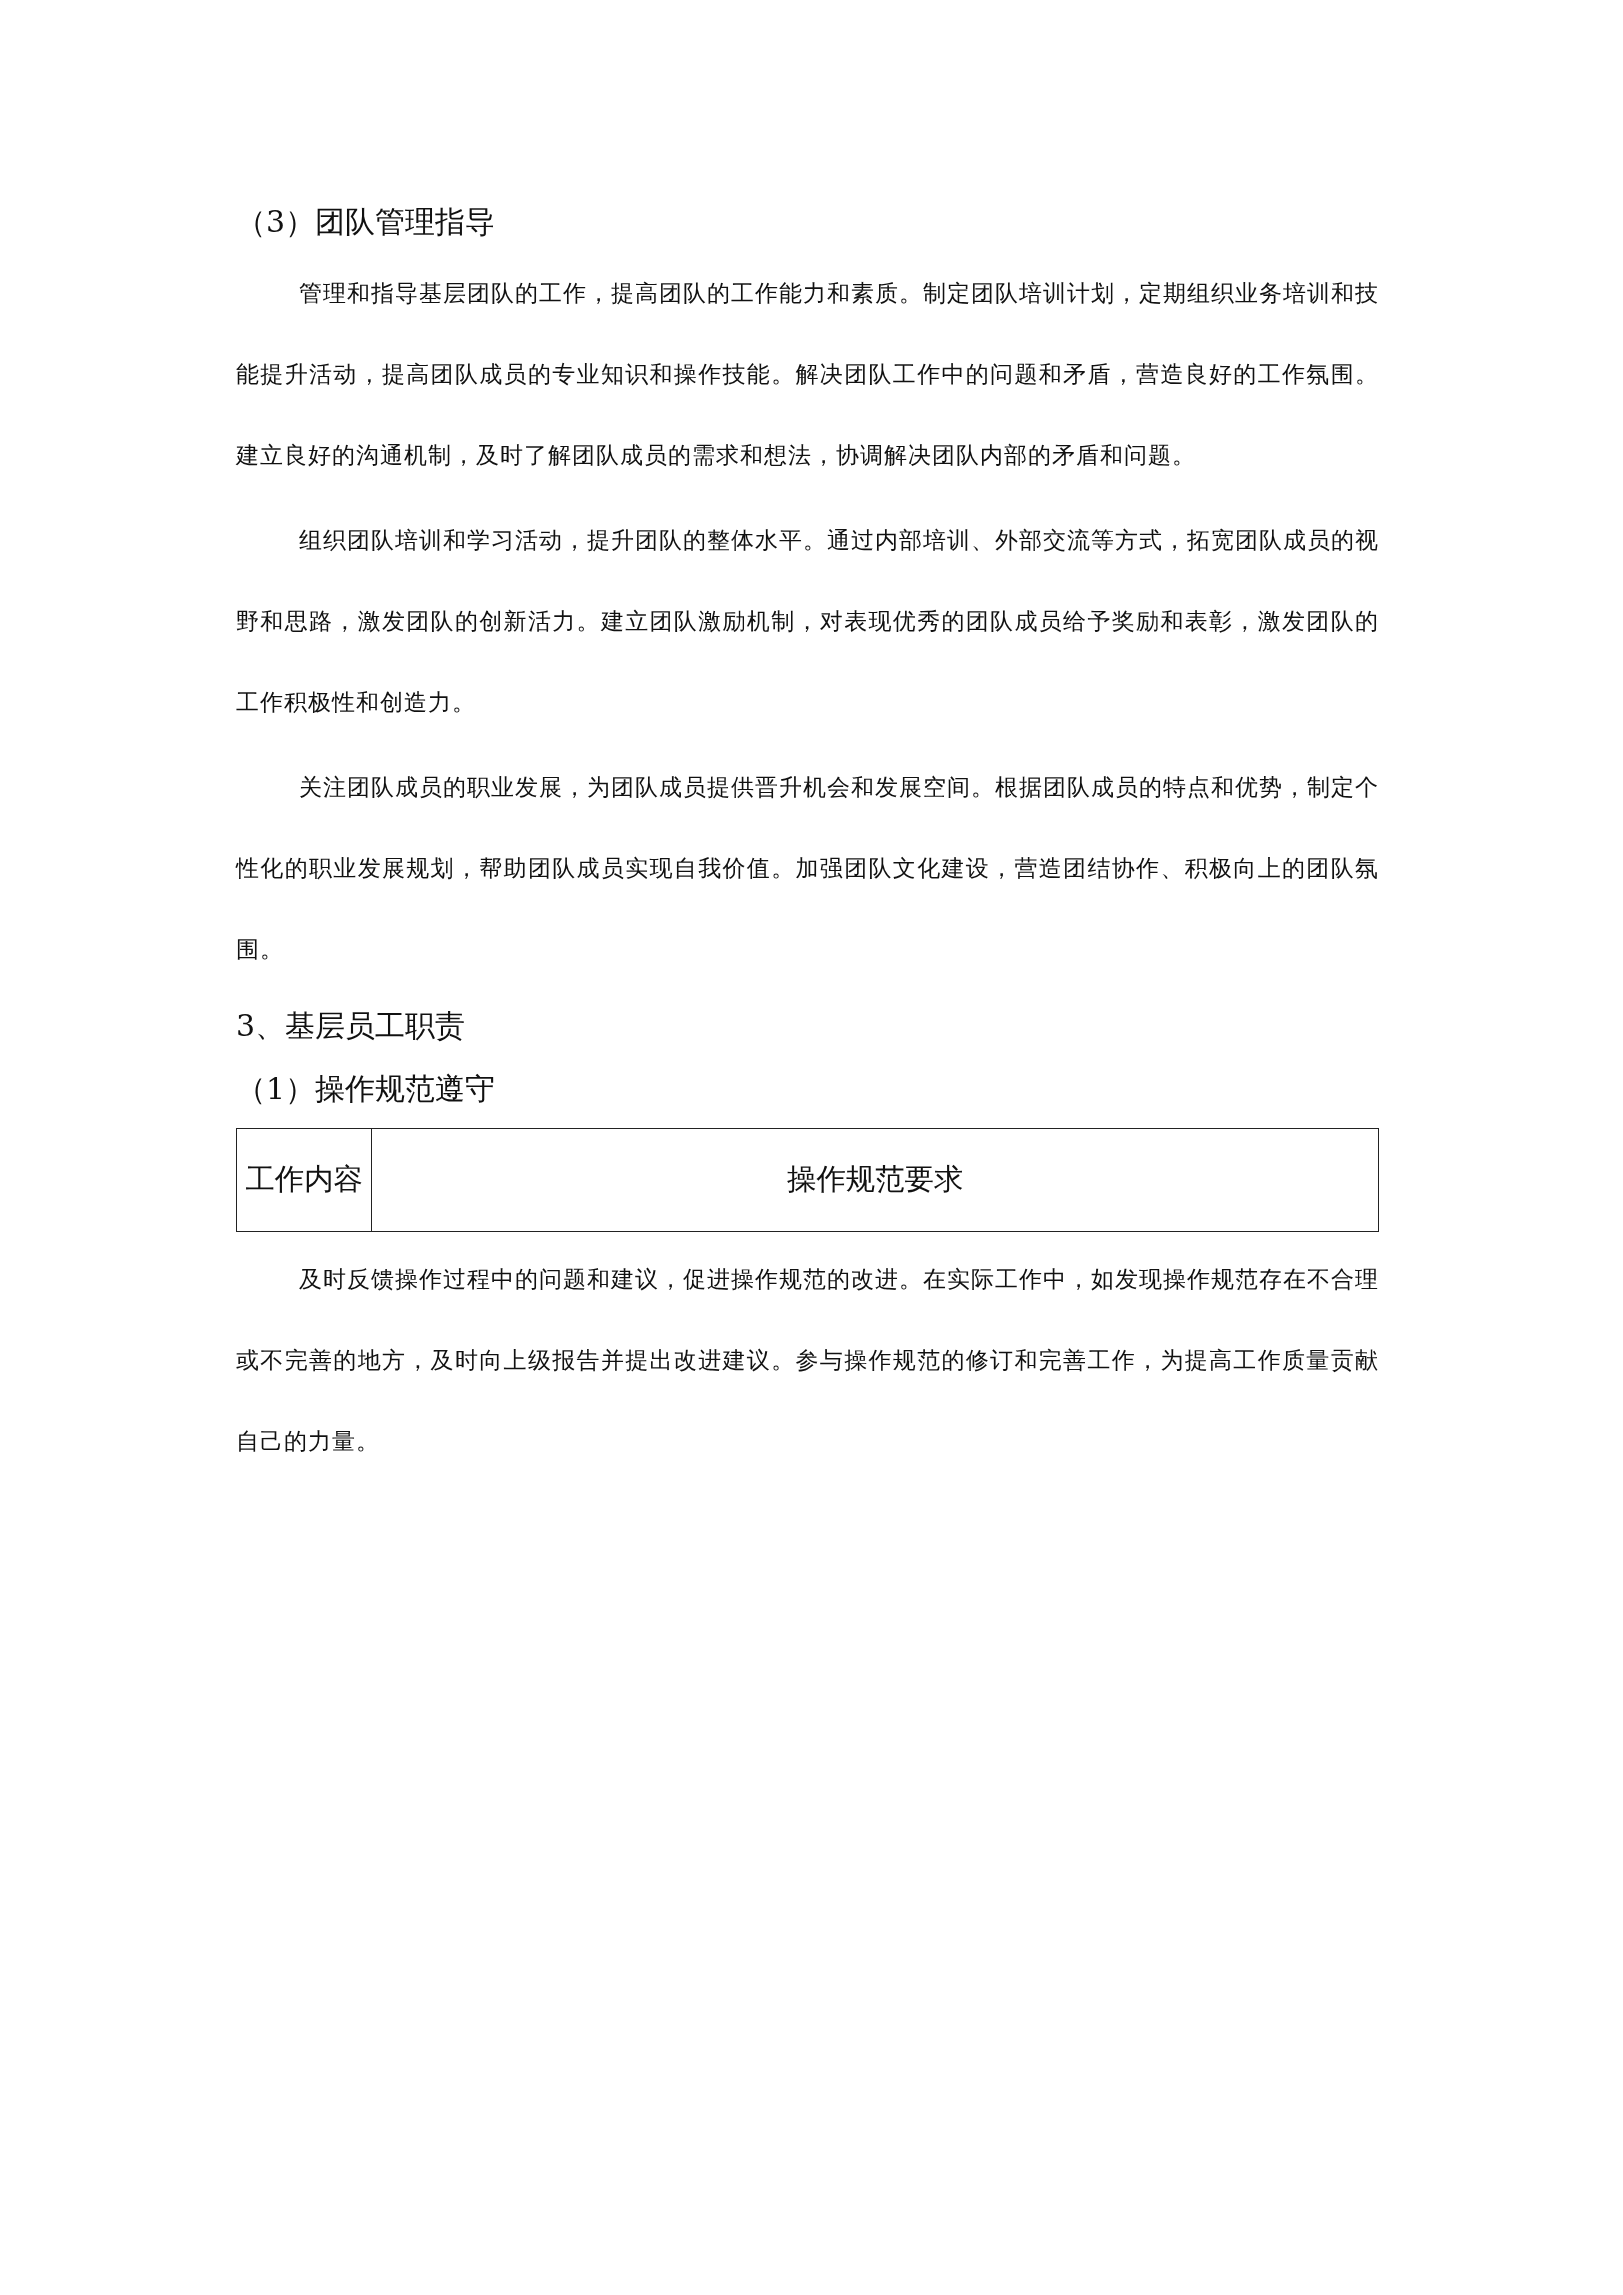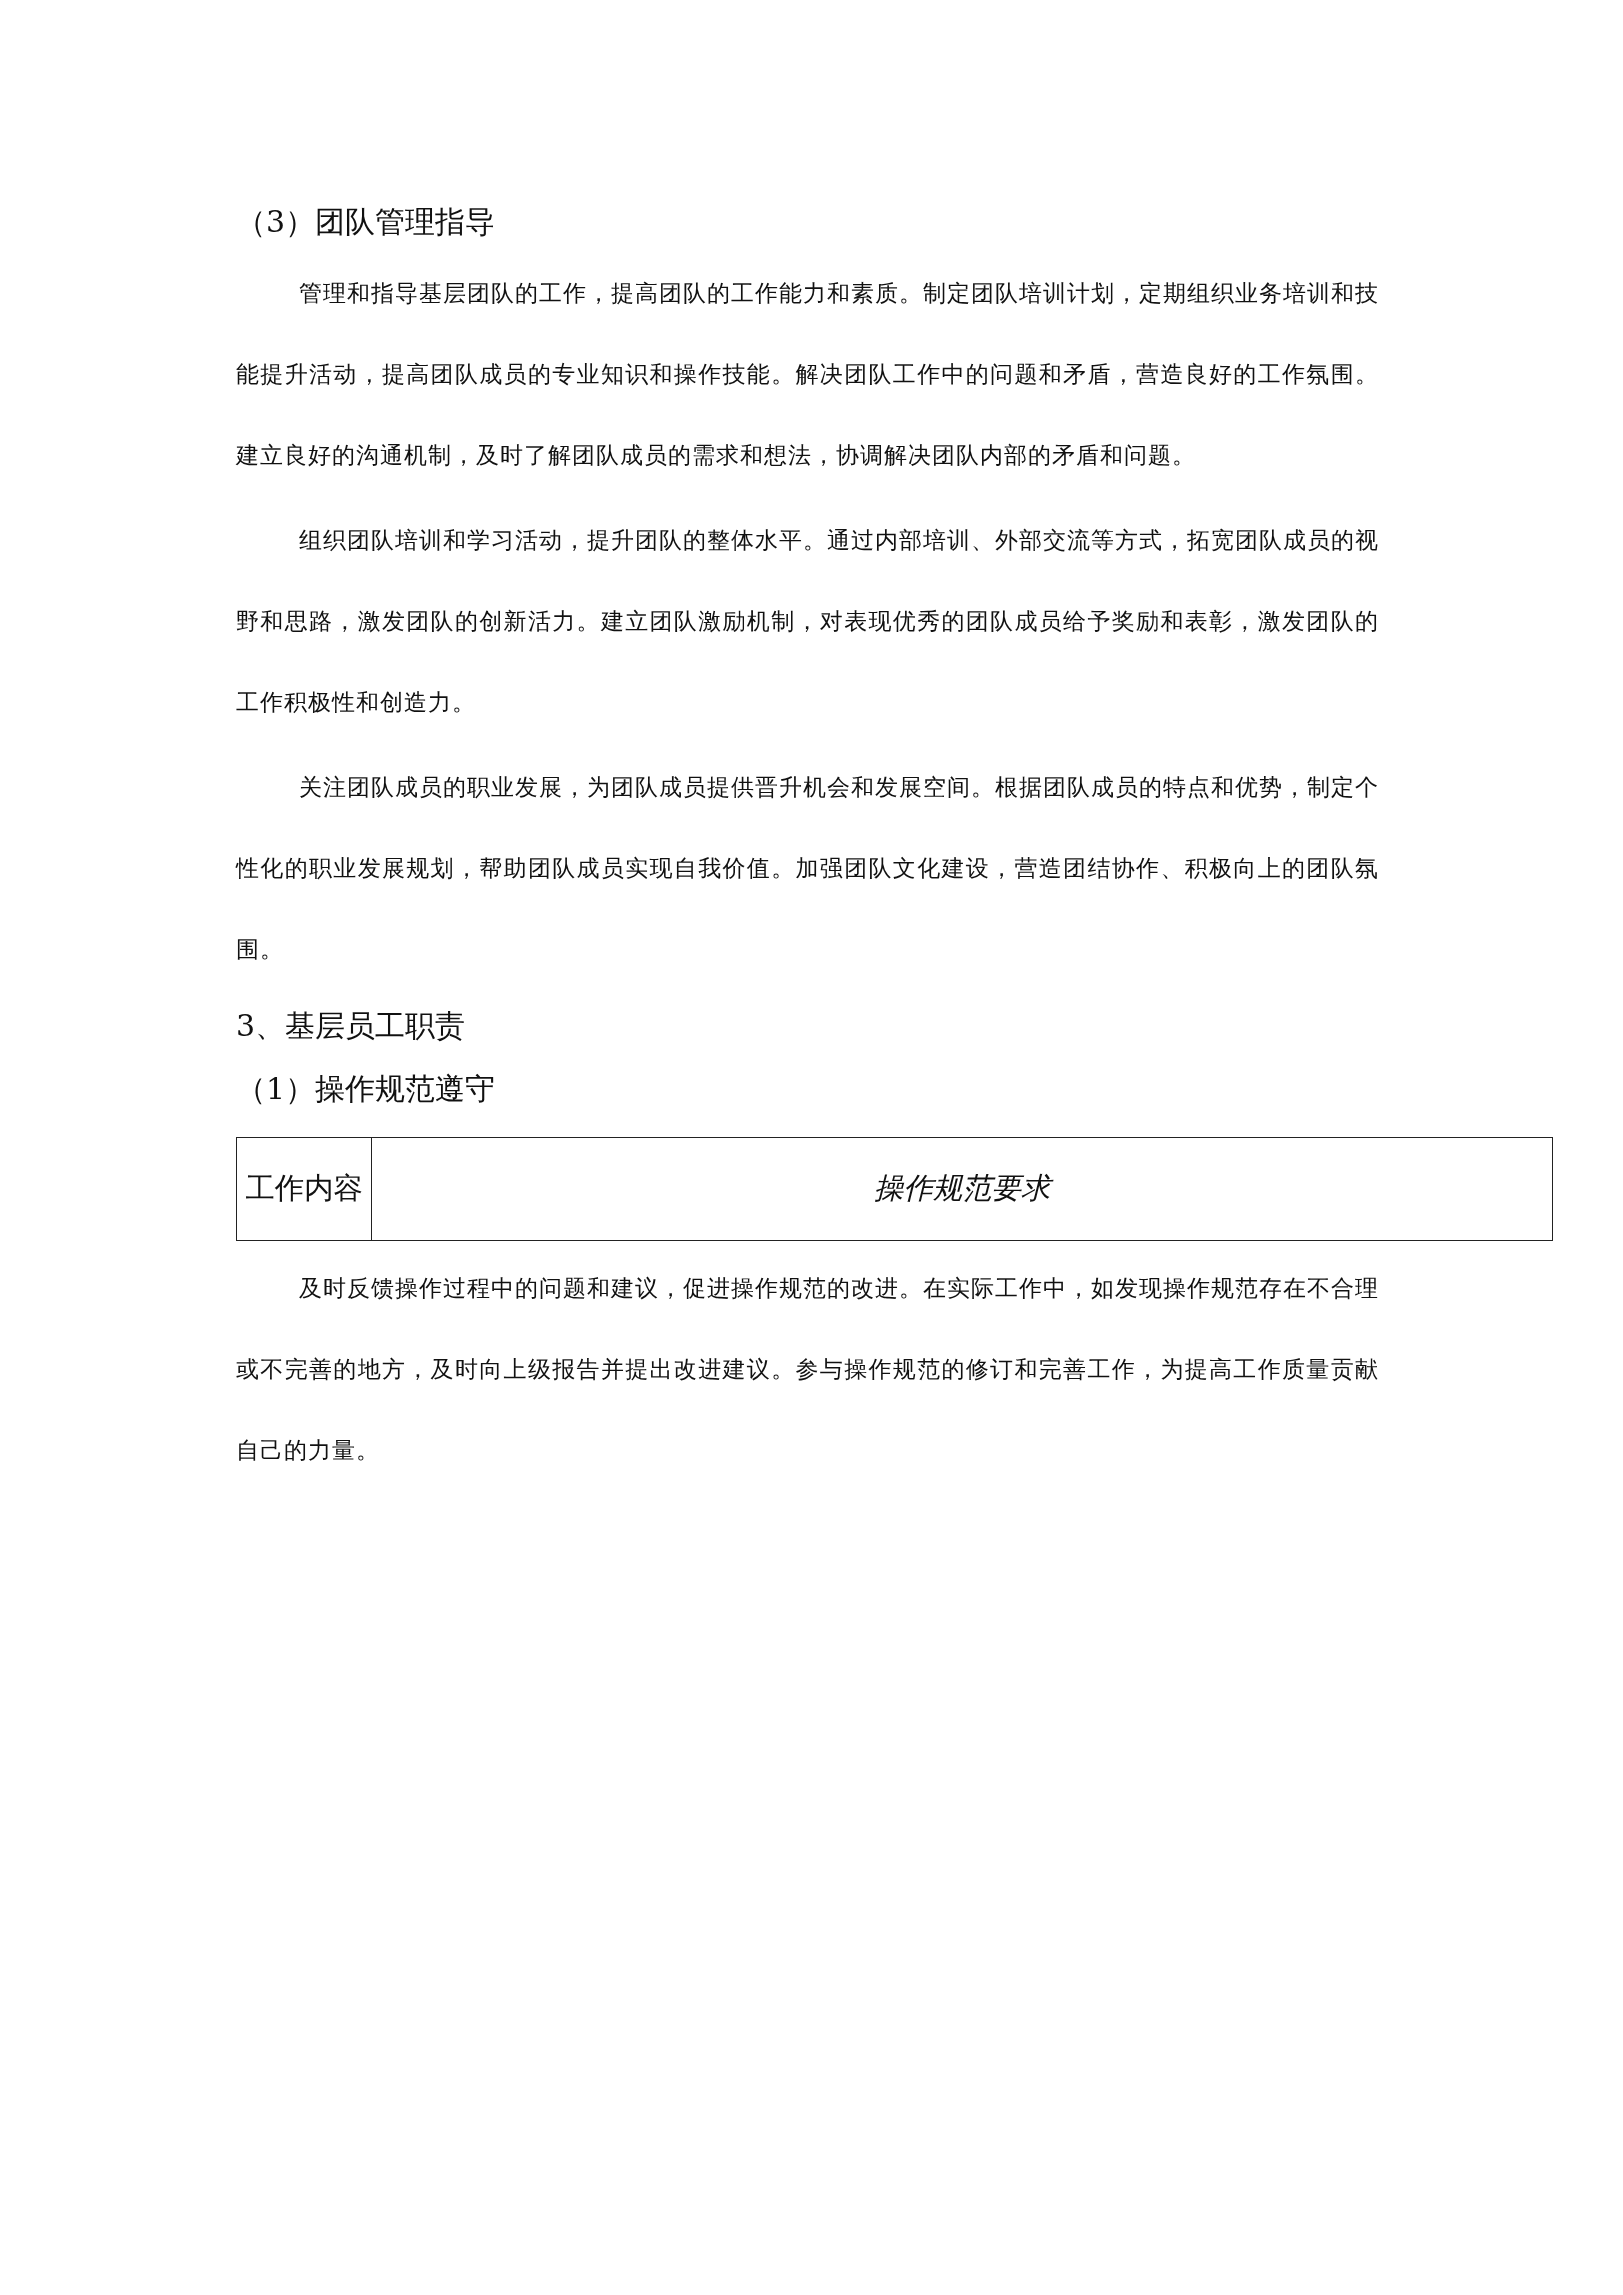--- a/index.html
+++ b/index.html
@@ -3,24 +3,24 @@
 <meta charset="utf-8">
 <style>
   html, body { margin: 0; padding: 0; background: #ffffff; }
   body { width: 1623px; height: 2295px; position: relative; overflow: hidden;
          font-family: "DejaVu Serif", "Liberation Serif", serif; color: #111111; }
   .page { position: absolute; left: 236px; top: 190px; width: 1143px; }
   .heading { font-size: 30px; line-height: 63px; margin: 0; white-space: nowrap; }
   .para { font-size: 23px; line-height: 81px; margin: 0 0 3.9px 0; text-indent: 63px;
           text-align: justify; letter-spacing: 1px; }
   .h-first { margin-top: 0; }
-  table.spec { border-collapse: collapse; width: 1317px; margin-top: 17px; margin-bottom: 6.5px; }
+  table.spec { border-collapse: collapse; width: 1143px; margin-top: 8px; margin-bottom: 6.5px; }
   table.spec td { border: 1.3px solid #222; font-size: 29.4px; line-height: 41px; vertical-align: middle; }
   td.c1 { width: 124px; text-align: center; padding: 2.6px 5.2px; }
-  td.c2 { text-align: center; padding: 5.2px 10.5px; font-style: italic; }
+  td.c2 { text-align: center; padding: 5.2px 10.5px; }
   td.c2 .txt { text-align: justify; text-align-last: center; display: block; }
   .hdr-row td { height: 92px; }
   .r1 td { height: 143px; }
   .r2 td { height: 143px; }
   .r3 td { height: 143px; }
 </style>
 </head>
 <body>
 
 <div class="page">

